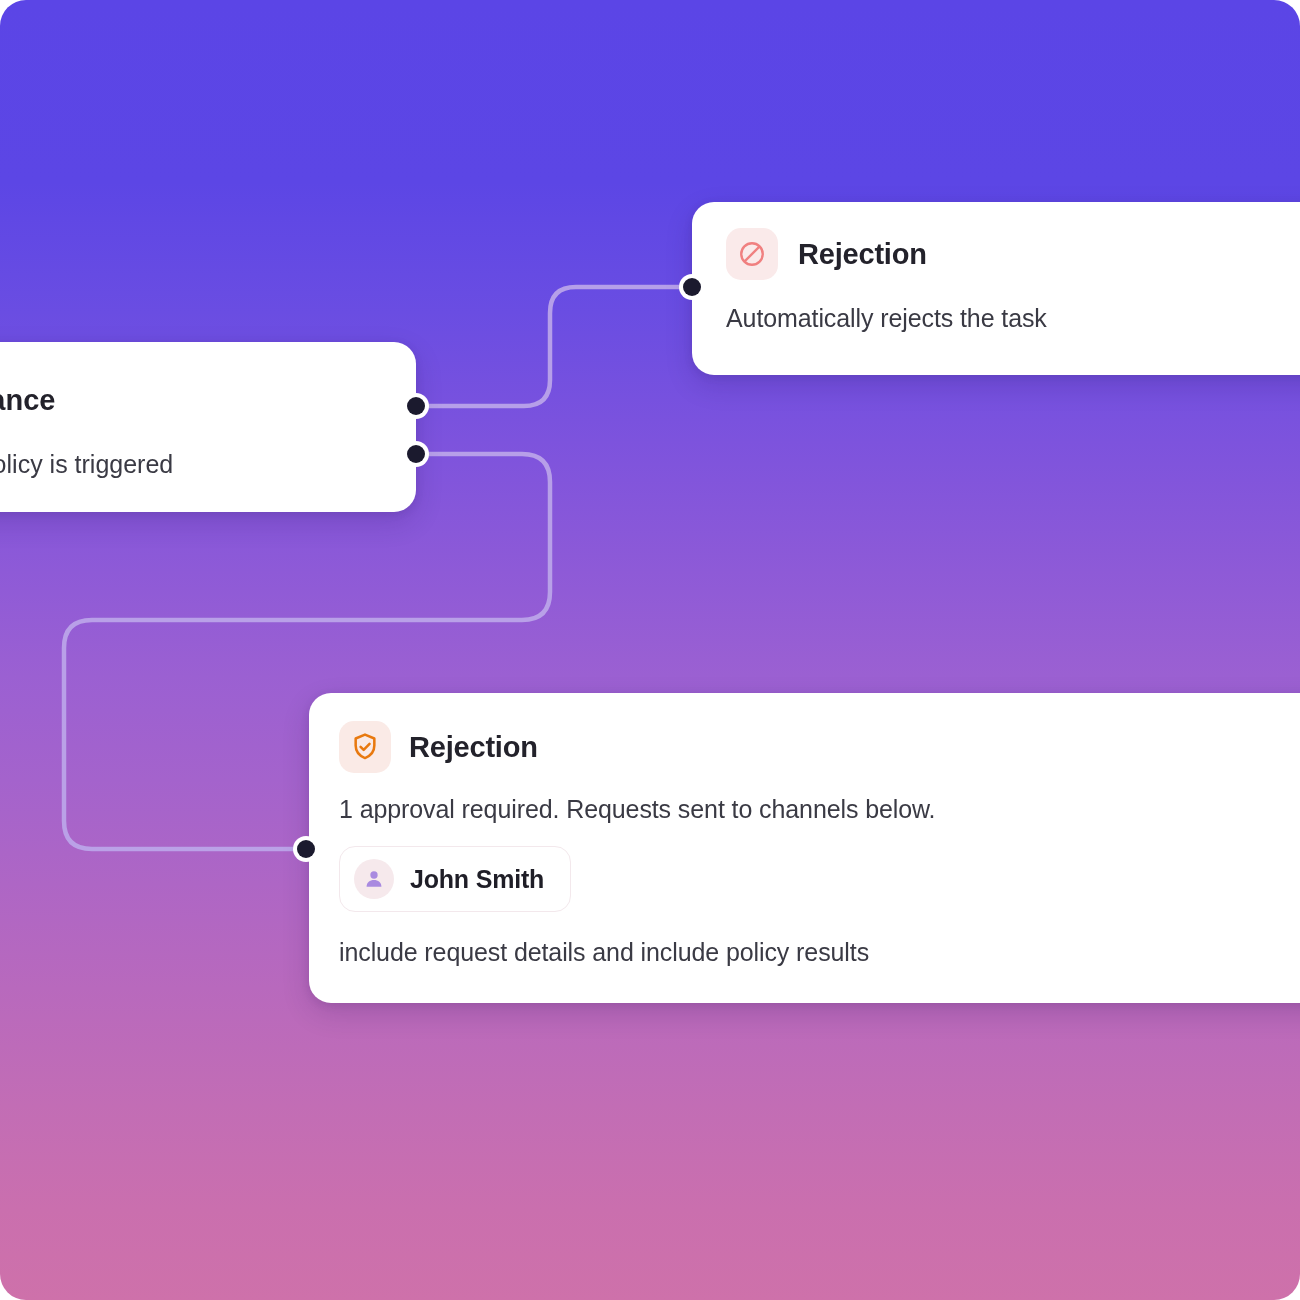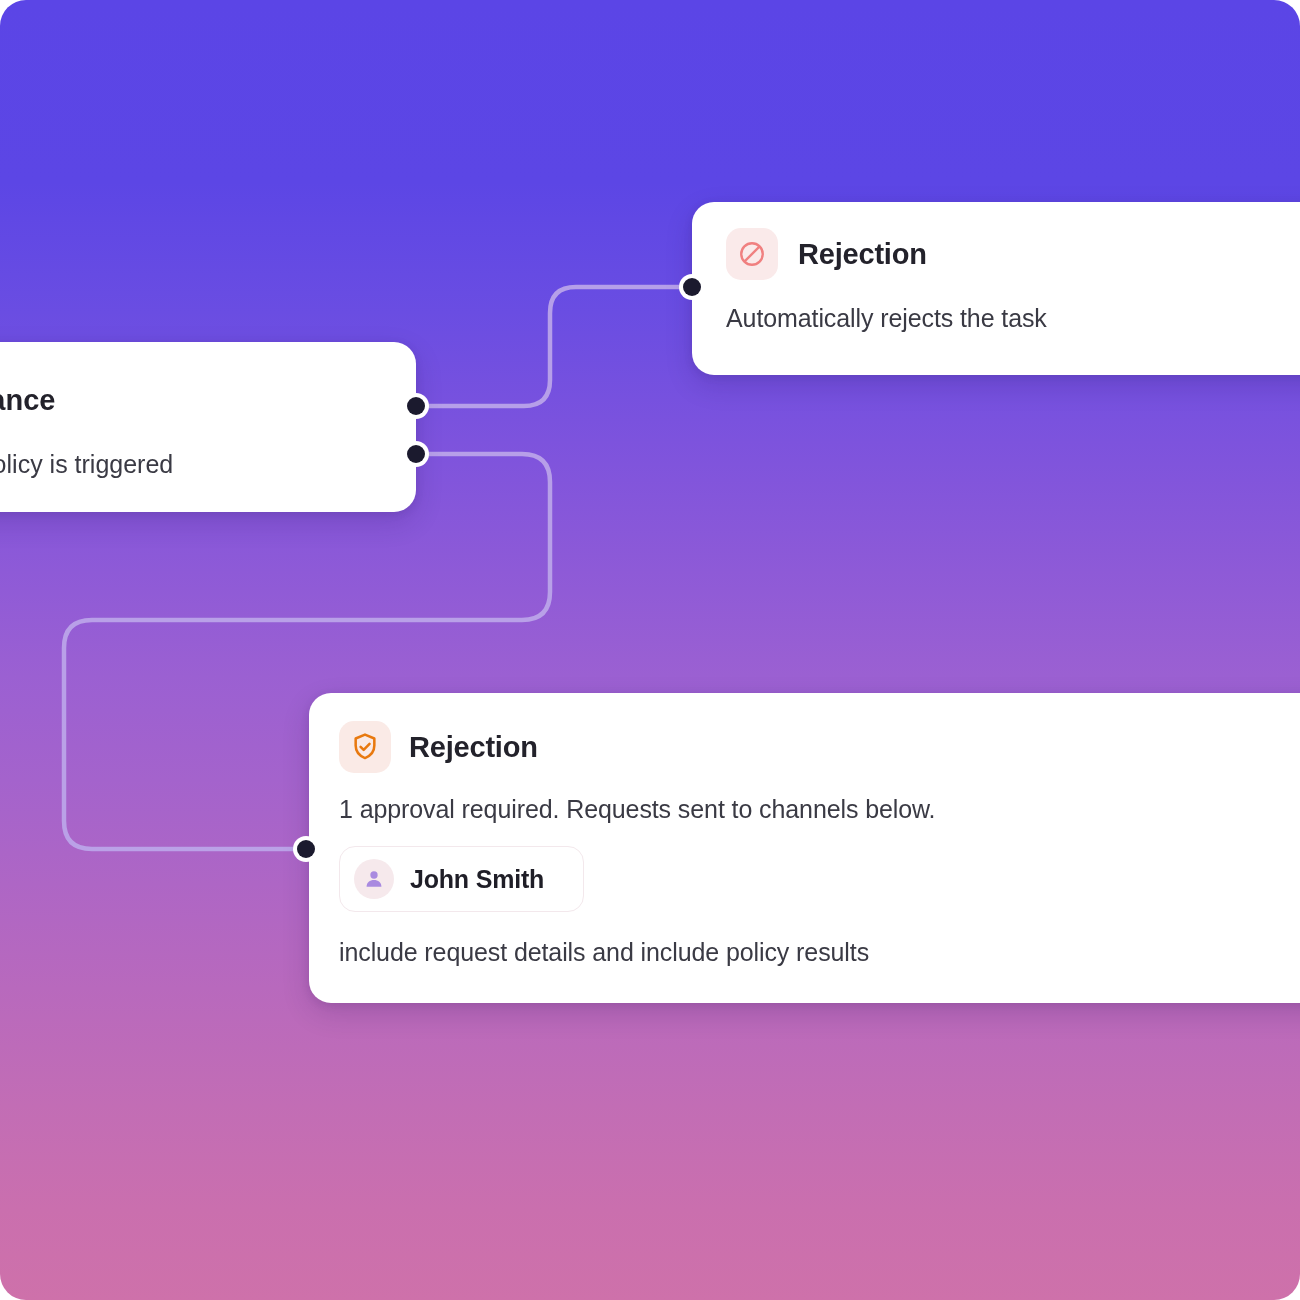--- a/index.html
+++ b/index.html
@@ -155,21 +155,21 @@
     padding: 28px 34px 30px 30px;
   }
   #card-approval .card-head { gap: 18px; }
   #card-approval .card-desc { margin-top: 22px; }
 
   .chip {
     display: inline-flex;
     align-items: center;
     gap: 16px;
     margin-top: 22px;
-    padding: 12px 39px 12px 14px;
+    padding: 12px 26px 12px 14px;
     border: 1.5px solid #F3E8EC;
     border-radius: 16px;
     background: #ffffff;
   }
   .avatar {
     width: 40px;
     height: 40px;
     border-radius: 50%;
     background: #F6E9EC;
     display: flex;

